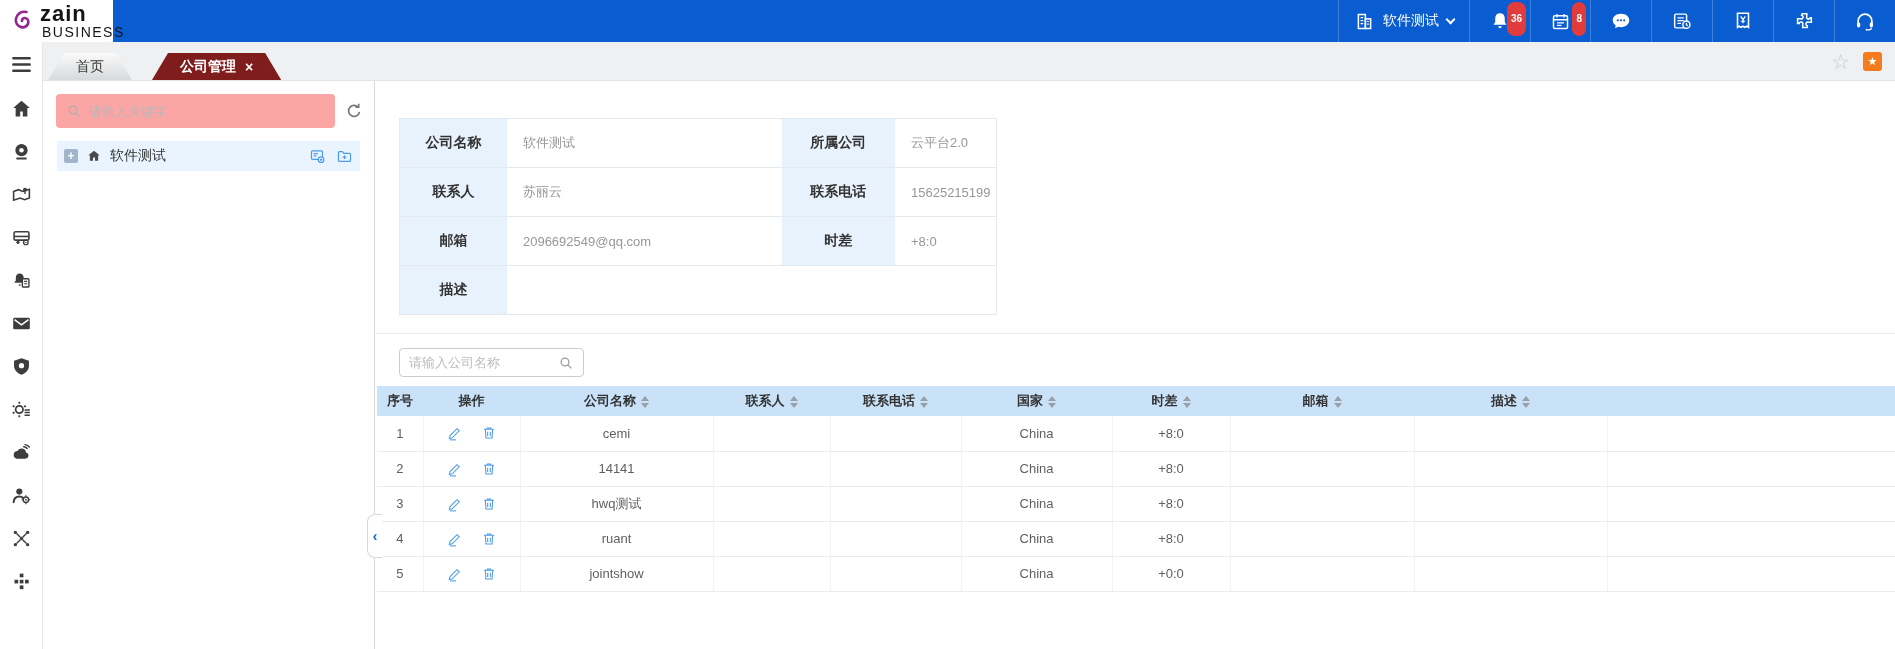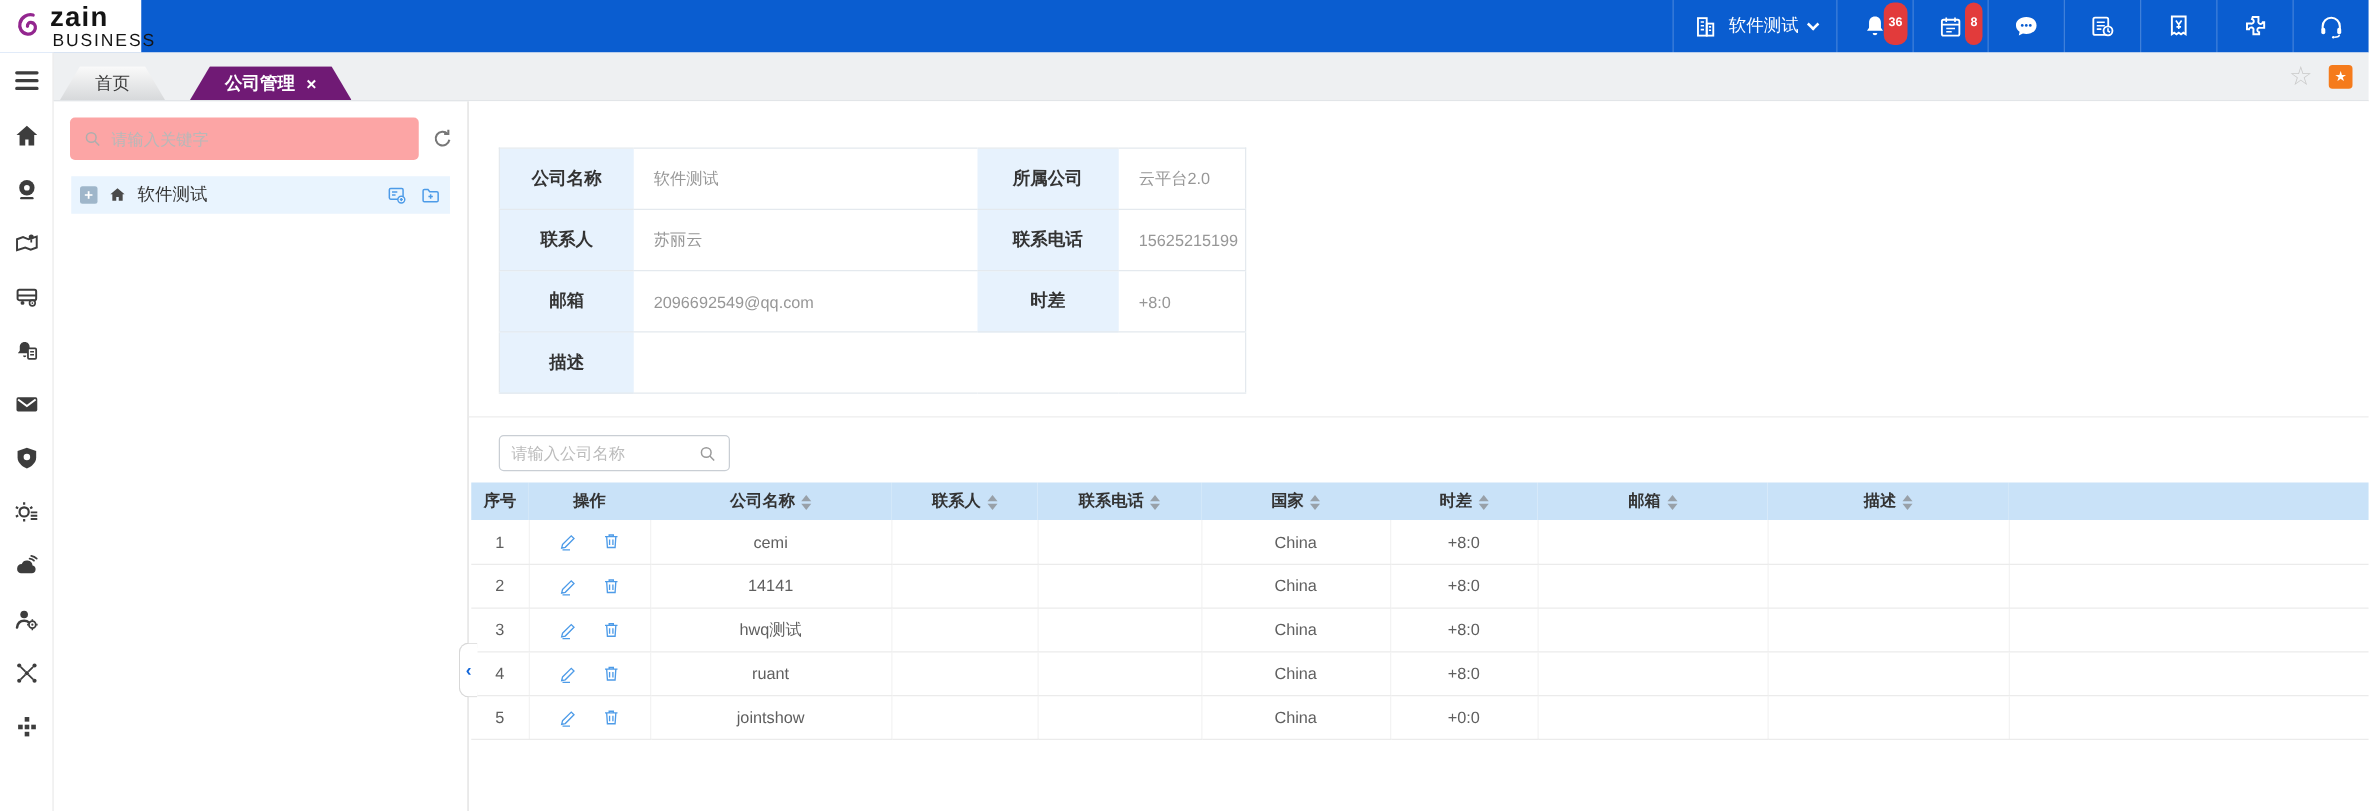--- a/index.html
+++ b/index.html
@@ -20,21 +20,21 @@
   
   .main-row{display:flex;height:607px}
   .rail{width:43px;flex:none;background:#fff;border-right:1px solid #e7e7e7;display:flex;flex-direction:column;align-items:center;padding-top:11px;gap:22px;color:#3d3d3d}
   .rail .r-item{cursor:pointer;display:flex}
   .right-col{flex:1;display:flex;flex-direction:column;min-width:0}
 
   
   .tabbar{height:39px;background:#eef0f2;border-bottom:1px solid #e2e5e8;display:flex;align-items:flex-end;gap:20px;padding-left:5px;position:relative;flex:none}
   .tab{height:27px;display:flex;align-items:center;gap:9px;padding:0 28px;font-size:14px;cursor:pointer;clip-path:polygon(16px 0,calc(100% - 16px) 0,100% 100%,0 100%)}
   .tab.inactive{background:linear-gradient(#fafafa,#d7d9db);color:#3a3a3a}
-  .tab.active{background:#701a75;color:#fff;font-weight:bold}
+  .tab.active{background:#7f1d1d;color:#fff;font-weight:bold}
   .tab .close{font-size:14px;font-weight:bold;line-height:1}
   .tab-actions{position:absolute;right:13px;top:0;height:39px;display:flex;align-items:center;gap:13px}
   .star{color:#c9c9c9;font-size:21px;line-height:1;cursor:pointer}
   .bookmark{width:19px;height:19px;background:#f57b1c;border-radius:3px;color:#fff;font-size:11px;display:flex;align-items:center;justify-content:center;cursor:pointer}
 
   .content-row{flex:1;display:flex;min-height:0}
 
   
   .tree-panel{width:332px;flex:none;background:#fff;border-right:1px solid #d9d9d9}
   .search-row{margin:13px 10px 0 13px;display:flex;align-items:center;gap:9px}

